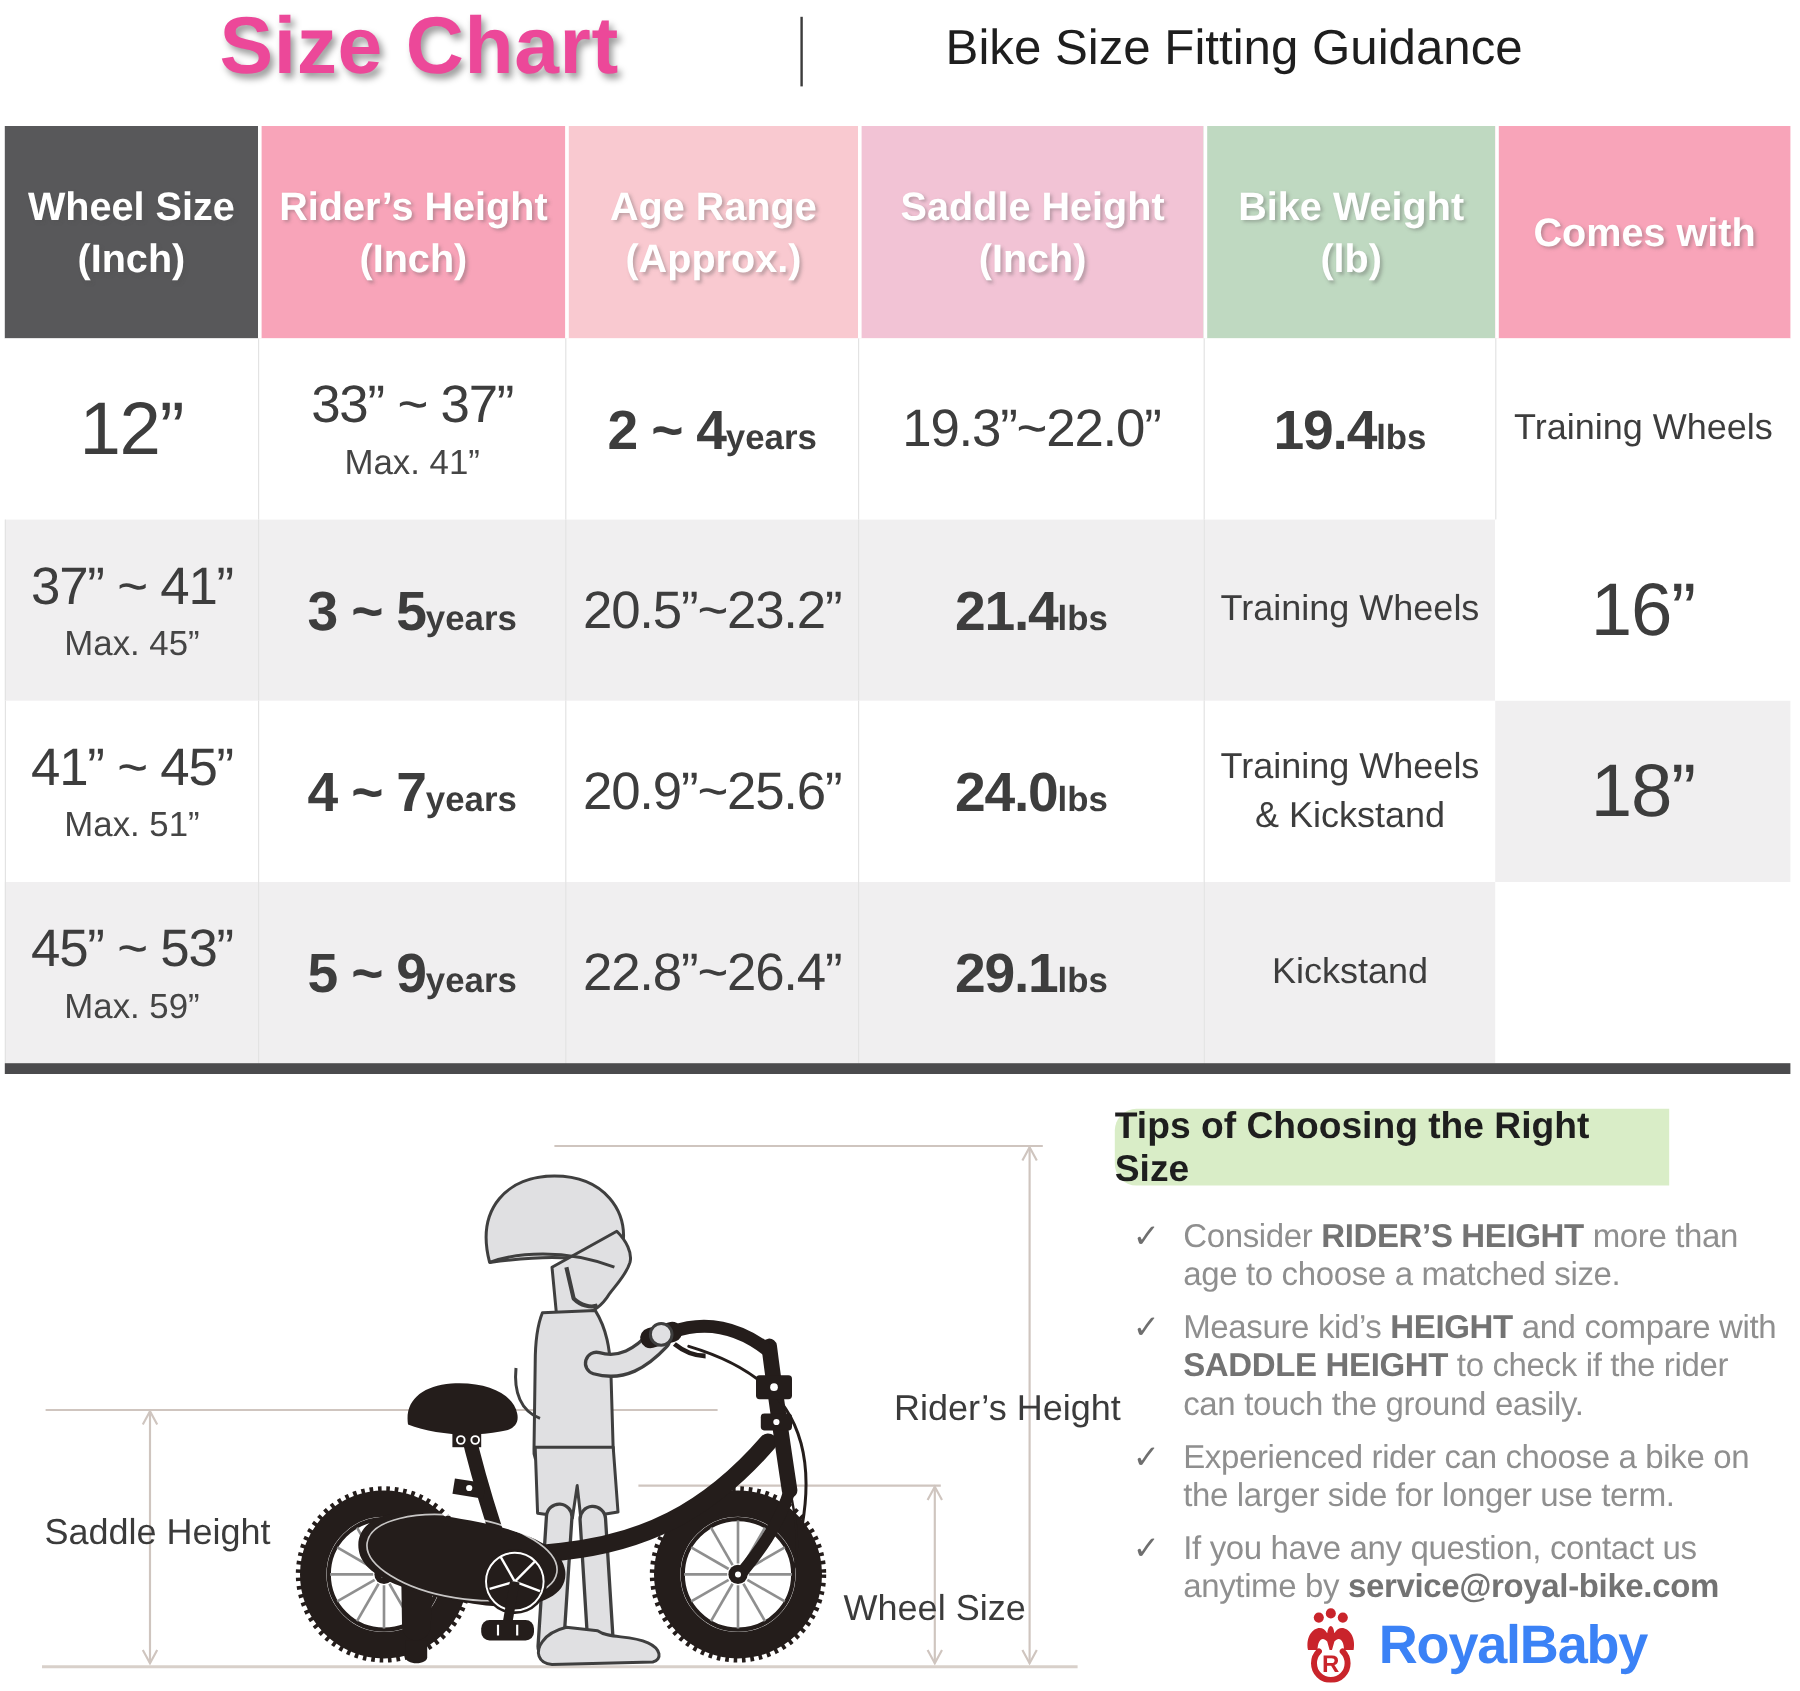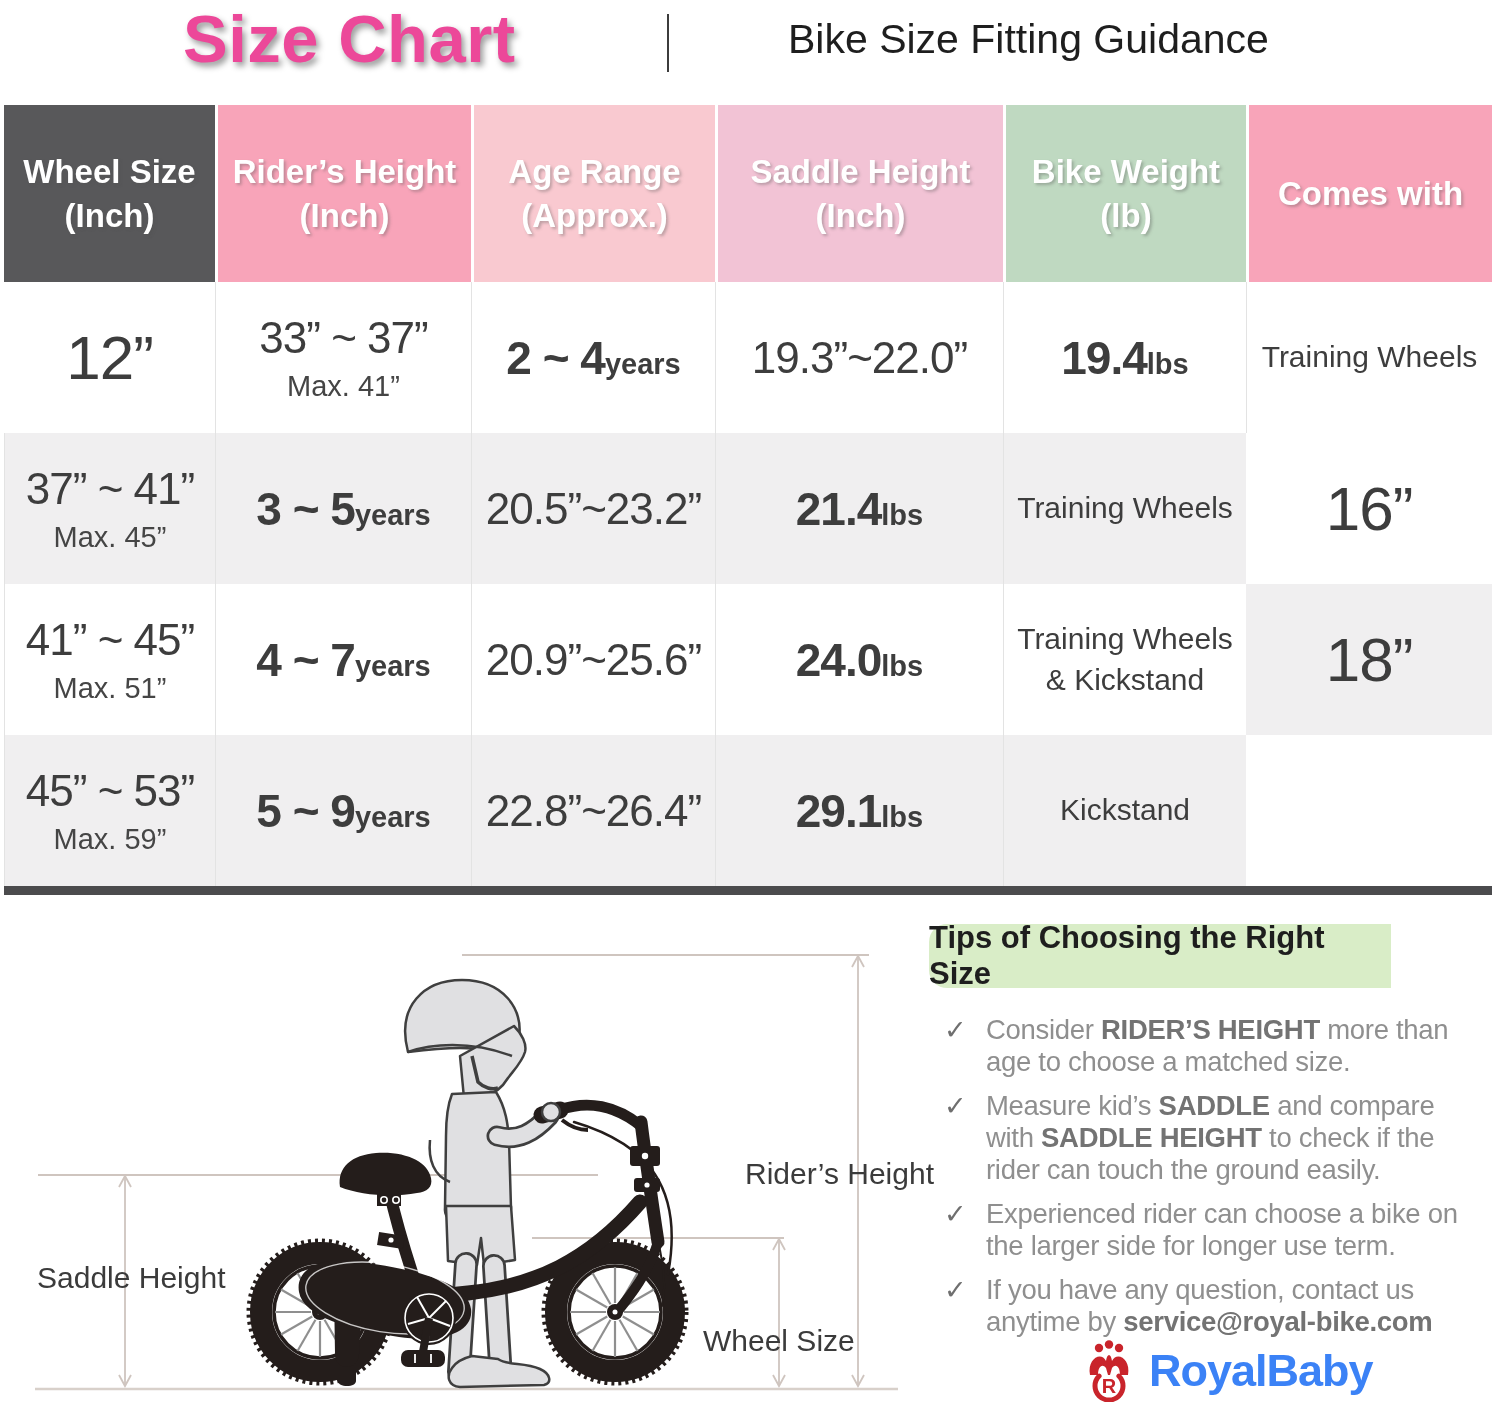--- a/index.html
+++ b/index.html
@@ -332,21 +332,21 @@
   <div class="tips-title-box">
     <span class="tips-title">Tips of Choosing the Right Size</span>
   </div>
   <div class="tips-list">
     <div class="tip">
       <span class="tip-check">✓</span>
       <span class="tip-body"><span>Consider </span><span class="tip-strong">RIDER’S HEIGHT</span><span> more than age to choose a matched size.</span></span>
     </div>
     <div class="tip">
       <span class="tip-check">✓</span>
-      <span class="tip-body"><span>Measure kid’s </span><span class="tip-strong">SADDLE</span><span> and compare with </span><span class="tip-strong">SADDLE HEIGHT</span><span> to check if the rider can touch the ground easily.</span></span>
+      <span class="tip-body"><span>Measure kid’s </span><span class="tip-strong">HEIGHT</span><span> and compare with </span><span class="tip-strong">SADDLE HEIGHT</span><span> to check if the rider can touch the ground easily.</span></span>
     </div>
     <div class="tip">
       <span class="tip-check">✓</span>
       <span class="tip-body"><span>Experienced rider can choose a bike on the larger side for longer use term.</span></span>
     </div>
     <div class="tip">
       <span class="tip-check">✓</span>
       <span class="tip-body"><span>If you have any question, contact us anytime by </span><span class="tip-strong">service@royal-bike.com</span></span>
     </div>
   </div>

